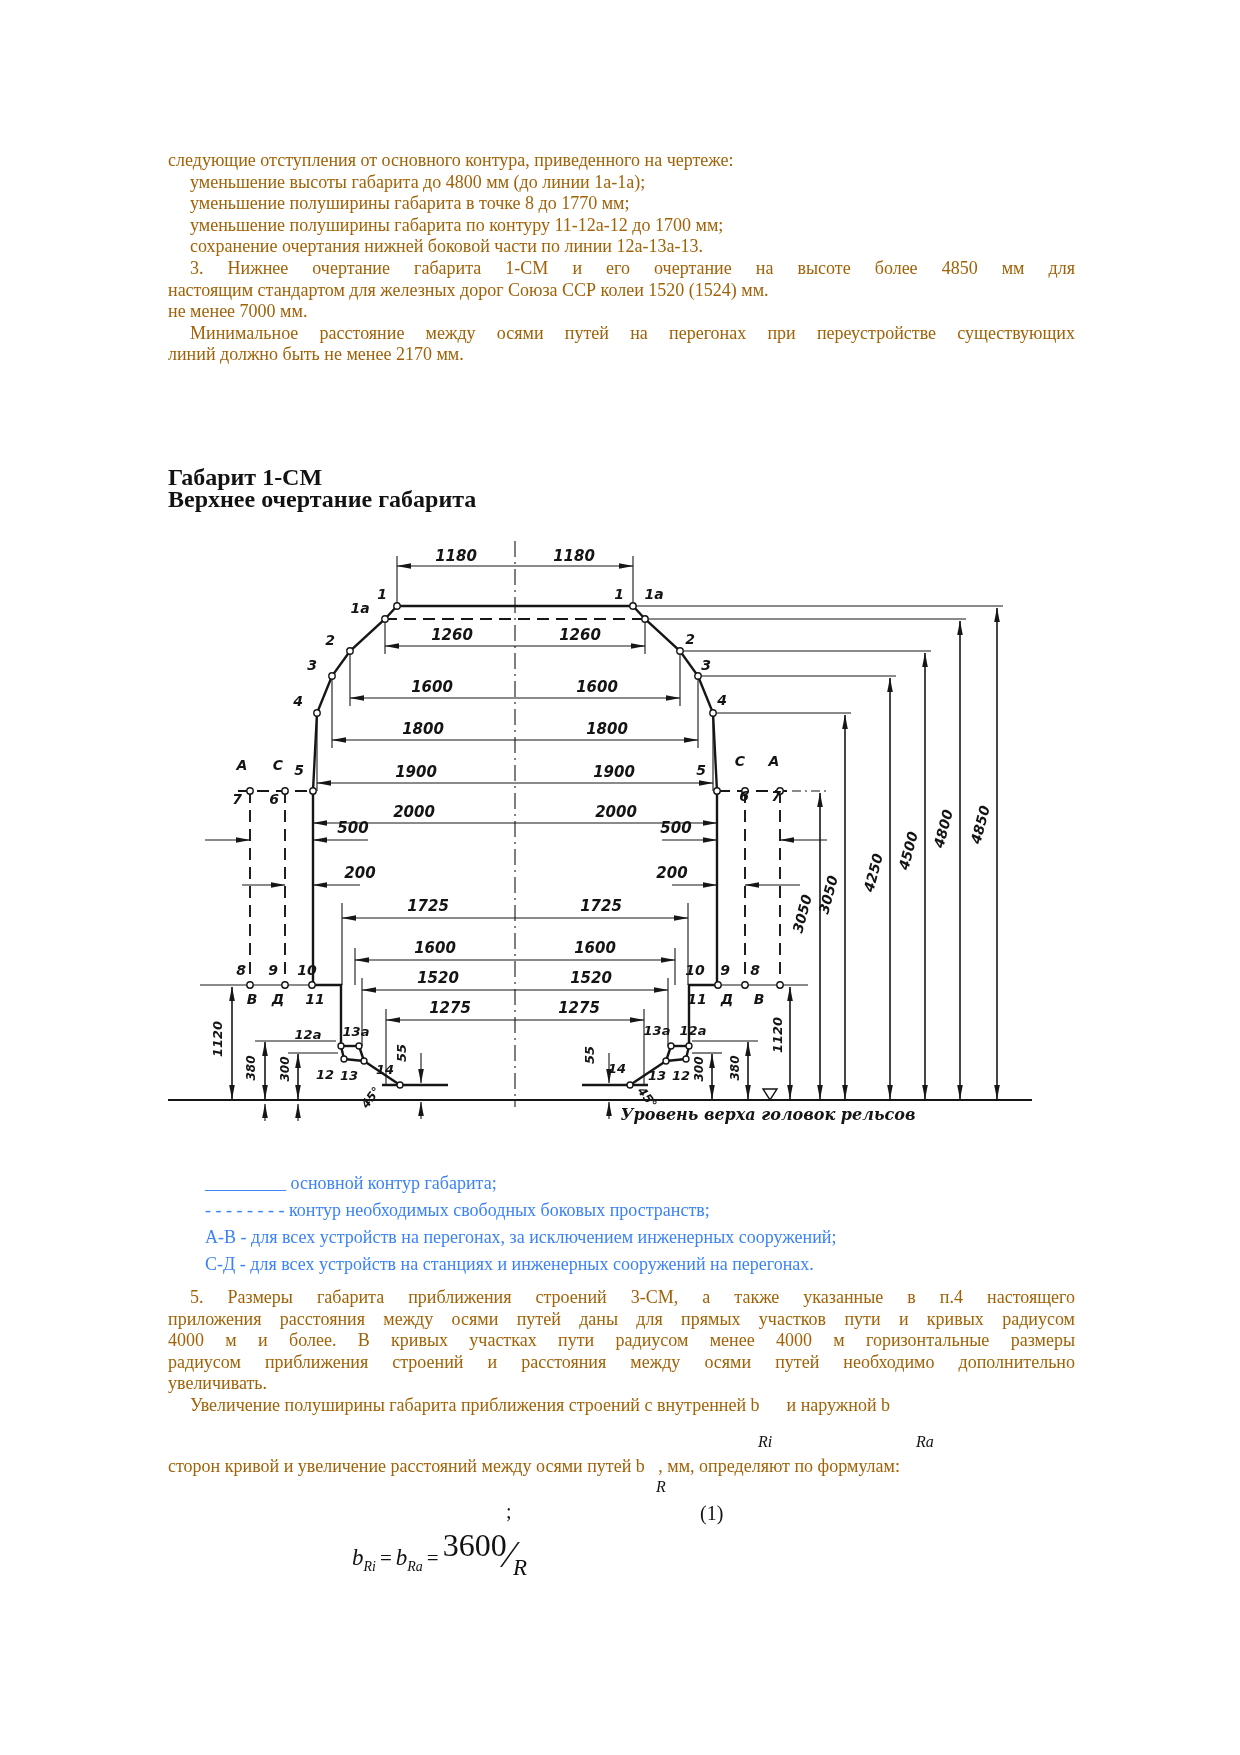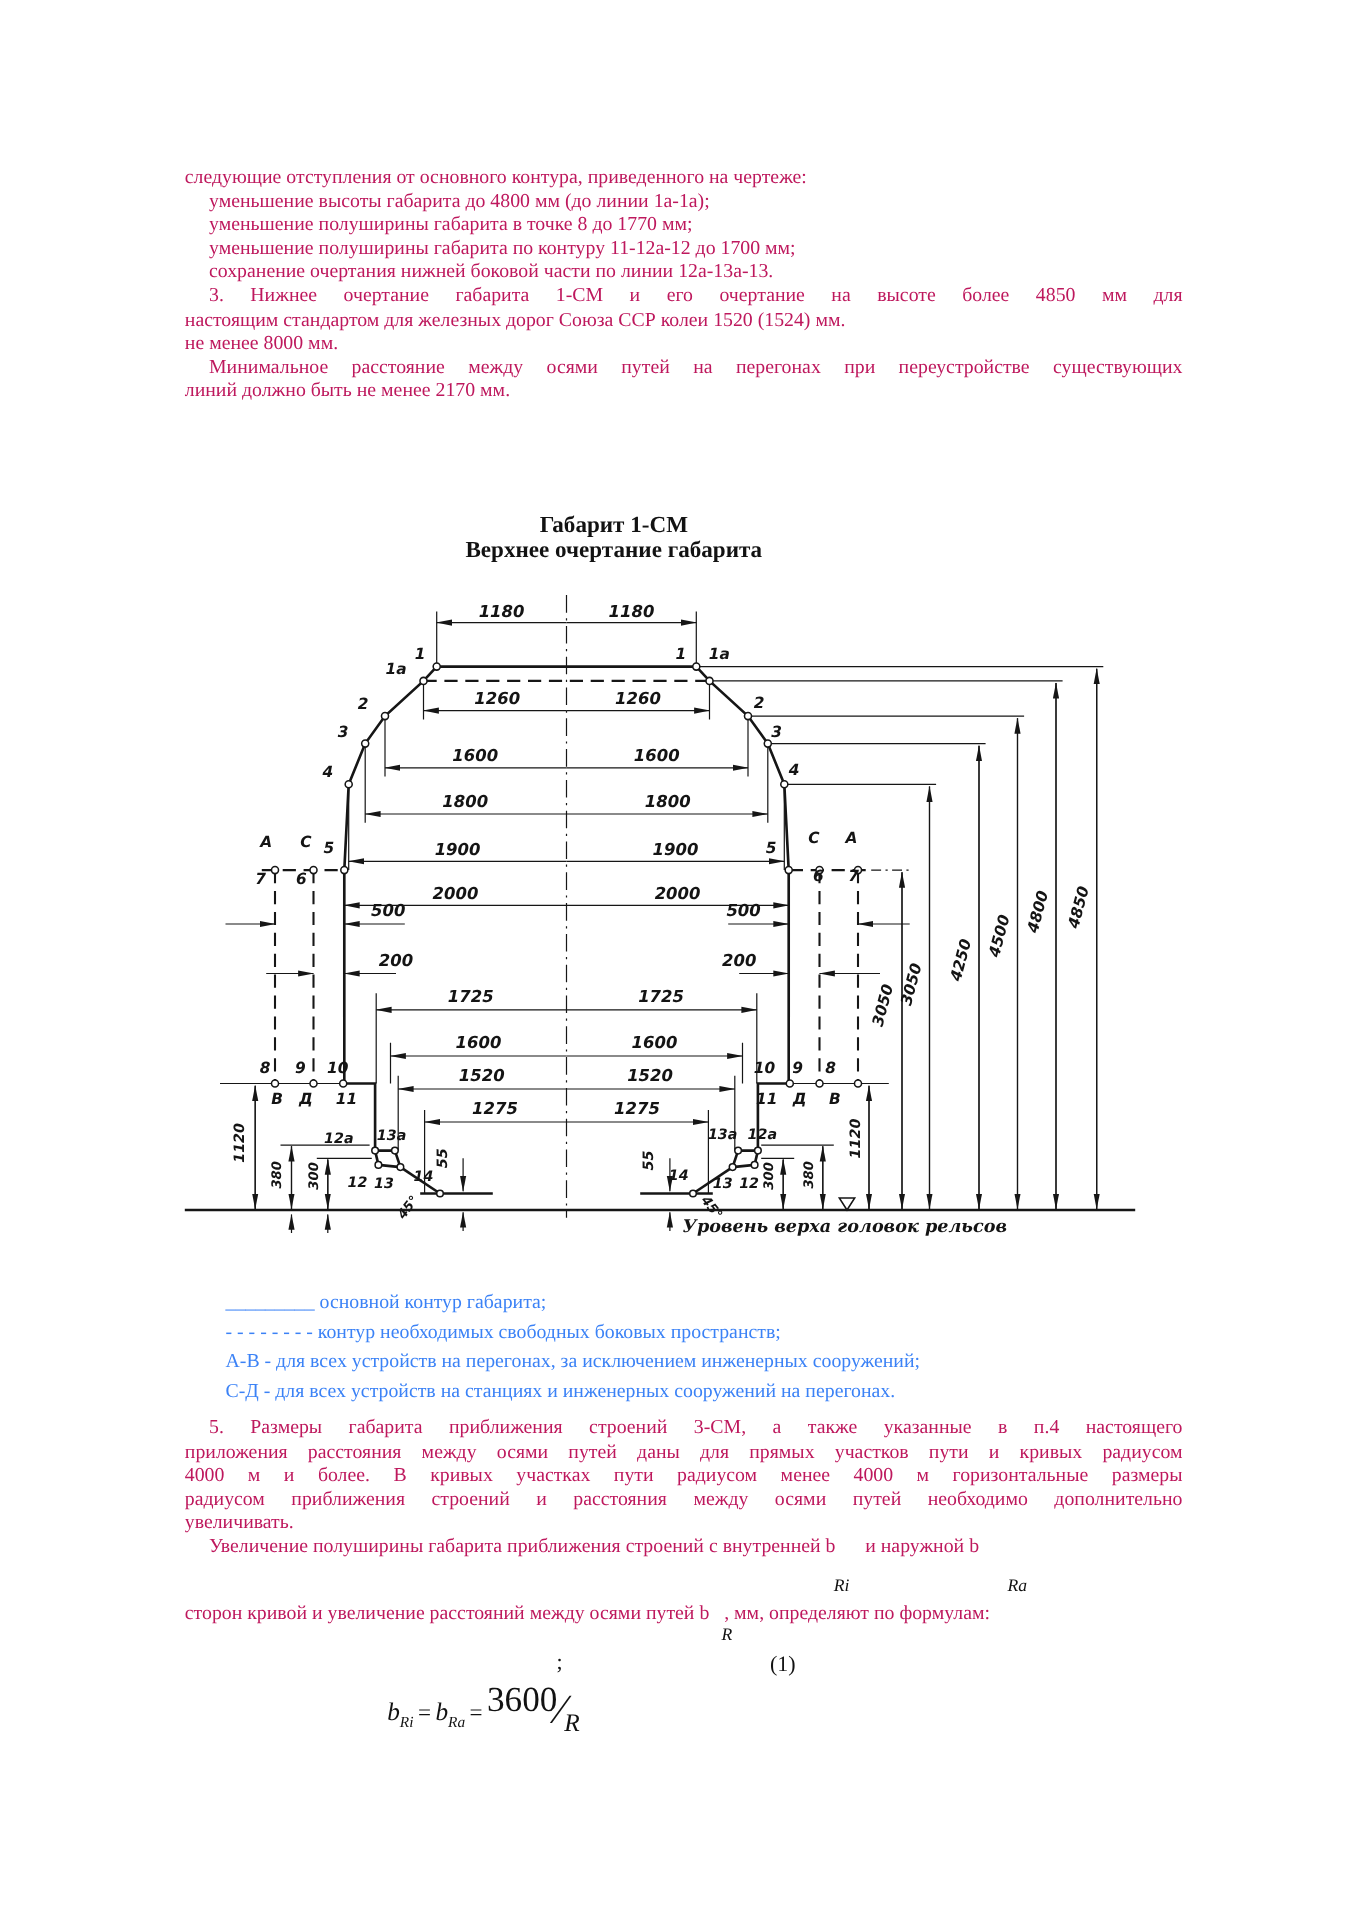--- a/index.html
+++ b/index.html
@@ -1,25 +1,25 @@
 <!DOCTYPE html>
 <html><head>
 <meta charset="utf-8">
 <style>
   html,body{margin:0;padding:0;background:#e8e8e8;}
   #page{position:relative;width:1240px;height:1755px;background:#ffffff;overflow:hidden;
         font-family:"Liberation Serif", serif;color:#121212;}
   .blk{position:absolute;}
-  .tline{font:18px/21.6px "Liberation Serif", serif;color:#be185d;width:907px;
+  .tline{font:18px/21.6px "Liberation Serif", serif;color:#a16207;width:907px;
          text-align:justify;text-align-last:justify;white-space:normal;}
   .tline.end{text-align-last:auto;}
   .tline.ind{text-indent:22px;}
   .lline{font:18px/27px "Liberation Serif", serif;color:#3b82f6;text-align:left;
          text-align-last:auto;width:880px;}
-  .title{width:780px;text-align:center;font-weight:bold;font-size:21px;line-height:22px;}
+  .title{width:780px;text-align:left;font-weight:bold;font-size:24px;line-height:22px;}
   .abs-sub{position:absolute;font:italic 16px "Liberation Serif", serif;}
   .eqno{position:absolute;font:20px "Liberation Serif", serif;}
   .semi{position:absolute;font:20px "Liberation Serif", serif;}
   .formula{position:absolute;font-family:"Liberation Serif", serif;white-space:nowrap;}
   .formula .fb{font-style:italic;font-size:23px;}
   .formula .fs{font-style:italic;font-size:14px;position:relative;top:6px;}
   .formula .feq{font-size:21px;padding:0 4px;}
   .formula .fnum{font-size:32px;position:relative;top:-9px;}
   .formula .fslash{font-size:38px;position:relative;top:2px;}
   .formula .fden{font-style:italic;font-size:23px;position:relative;top:10px;}
@@ -31,21 +31,21 @@
 <div id="page">
 
   <div class="blk" style="left:168px;top:150px">
       <div class="tline end">следующие отступления от основного контура, приведенного на чертеже:</div>
       <div class="tline end ind">уменьшение высоты габарита до 4800 мм (до линии 1а-1а);</div>
       <div class="tline end ind">уменьшение полуширины габарита в точке 8 до 1770 мм;</div>
       <div class="tline end ind">уменьшение полуширины габарита по контуру 11-12а-12 до 1700 мм;</div>
       <div class="tline end ind">сохранение очертания нижней боковой части по линии 12а-13а-13.</div>
       <div class="tline ind">3. Нижнее очертание габарита 1-СМ и его очертание на высоте более 4850 мм для</div>
       <div class="tline end">настоящим стандартом для железных дорог Союза ССР колеи 1520 (1524) мм.</div>
-      <div class="tline end">не менее 8000 мм.</div>
+      <div class="tline end">не менее 7000 мм.</div>
       <div class="tline ind">Минимальное расстояние между осями путей на перегонах при переустройстве существующих</div>
       <div class="tline end">линий должно быть не менее 2170 мм.</div>
     </div>
 
   <div class="blk title" style="left:168px;top:466px">
     <div>Габарит 1-СМ</div>
     <div>Верхнее очертание габарита</div>
   </div>
 
   <svg class="blk" style="left:160px;top:523px" width="880" height="602" viewBox="0 0 880 602">

